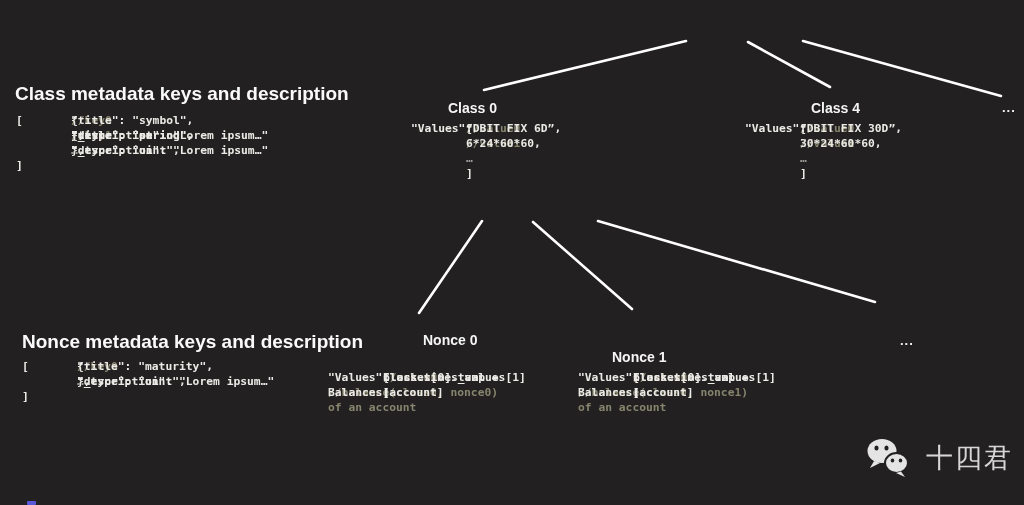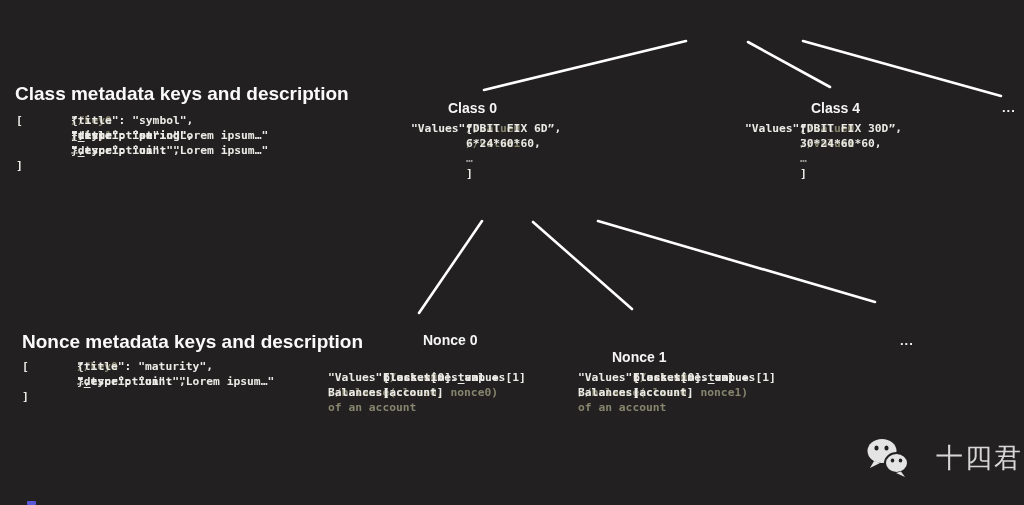--- a/index.html
+++ b/index.html
@@ -81,16 +81,16 @@
     <svg width="46" height="40" viewBox="0 0 46 40">
       <ellipse cx="16" cy="13" rx="14.5" ry="12" fill="#e4e4e4"></ellipse>
       <polygon points="8,23 4,30 14,25" fill="#e4e4e4"></polygon>
       <ellipse cx="10.5" cy="10" rx="2.1" ry="2.5" fill="#222021"></ellipse>
       <ellipse cx="20.5" cy="10" rx="2.1" ry="2.5" fill="#222021"></ellipse>
       <ellipse cx="30.5" cy="25" rx="11.5" ry="10" fill="#e4e4e4" stroke="#222021" stroke-width="2"></ellipse>
       <polygon points="35,33.5 39,39 30,35" fill="#e4e4e4"></polygon>
       <ellipse cx="26.5" cy="22.5" rx="1.8" ry="2.1" fill="#222021"></ellipse>
       <ellipse cx="34.5" cy="22.5" rx="1.8" ry="2.1" fill="#222021"></ellipse>
     </svg>
-    <span class="watermark-name" style="margin-left:24px;">十四君</span>
+    <span class="watermark-name" style="margin-left:14px;">十四君</span>
   </div>
 
 </div>
 
 </body></html>

